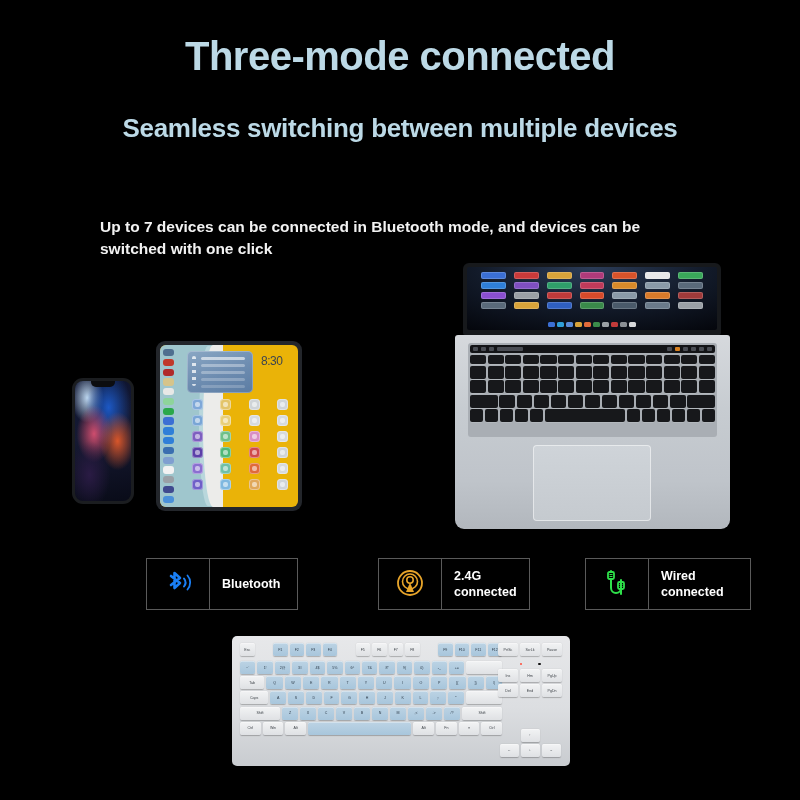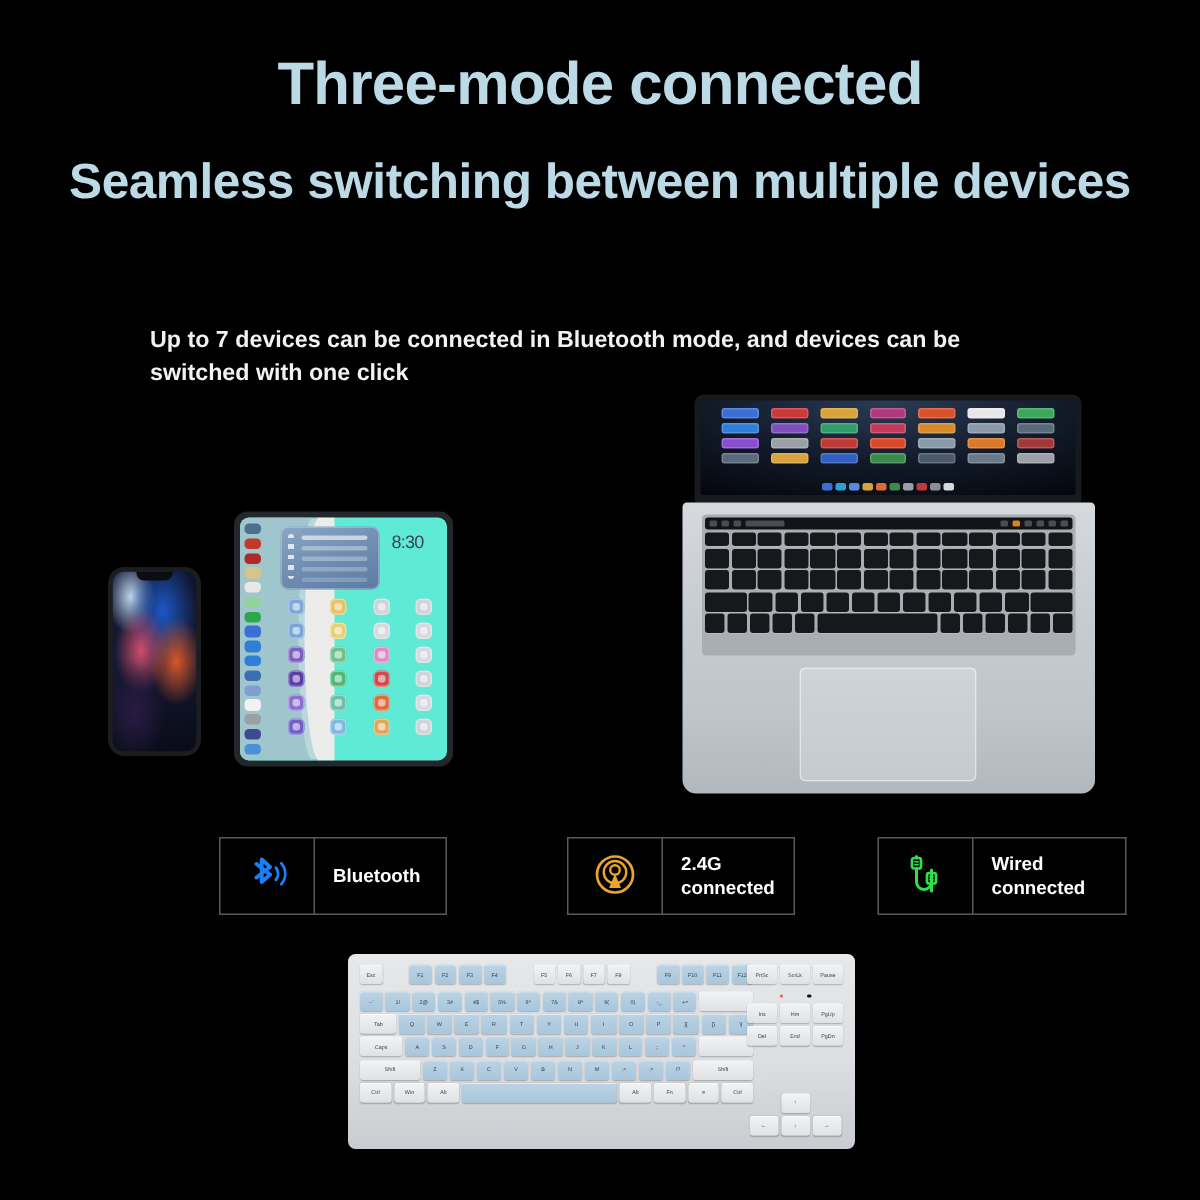--- a/index.html
+++ b/index.html
@@ -33,23 +33,23 @@
   .title {
     margin: 0;
     padding-top: 34px;
     font-size: 40px;
     font-weight: bold;
     letter-spacing: -0.5px;
     color: #bcd9e6;
     line-height: 1.1;
   }
   .subtitle {
-    margin: 0;
+    margin: 12px;
     padding-top: 24px;
-    font-size: 33px;
+    font-size: 26px;
     font-weight: bold;
     color: #bcd9e6;
     letter-spacing: -0.3px;
     line-height: 1.15;
   }
   .body-copy {
     position: absolute;
     top: 200px;
     left: 100px;
     width: 600px;
@@ -119,21 +119,21 @@
     padding: 4px;
     box-sizing: border-box;
     box-shadow: 0 3px 9px rgba(0,0,0,0.8);
   }
   .tablet-screen {
     position: relative;
     width: 100%;
     height: 100%;
     border-radius: 6px;
     overflow: hidden;
-    background: #5eead4;
+    background: #eab308;
     display: flex;
   }
   .tablet-wall {
     position: absolute;
     left: 0; top: 0;
     width: 54px;
     height: 100%;
     background: #9fc6cd;
   }
   .tablet-wall::after {

